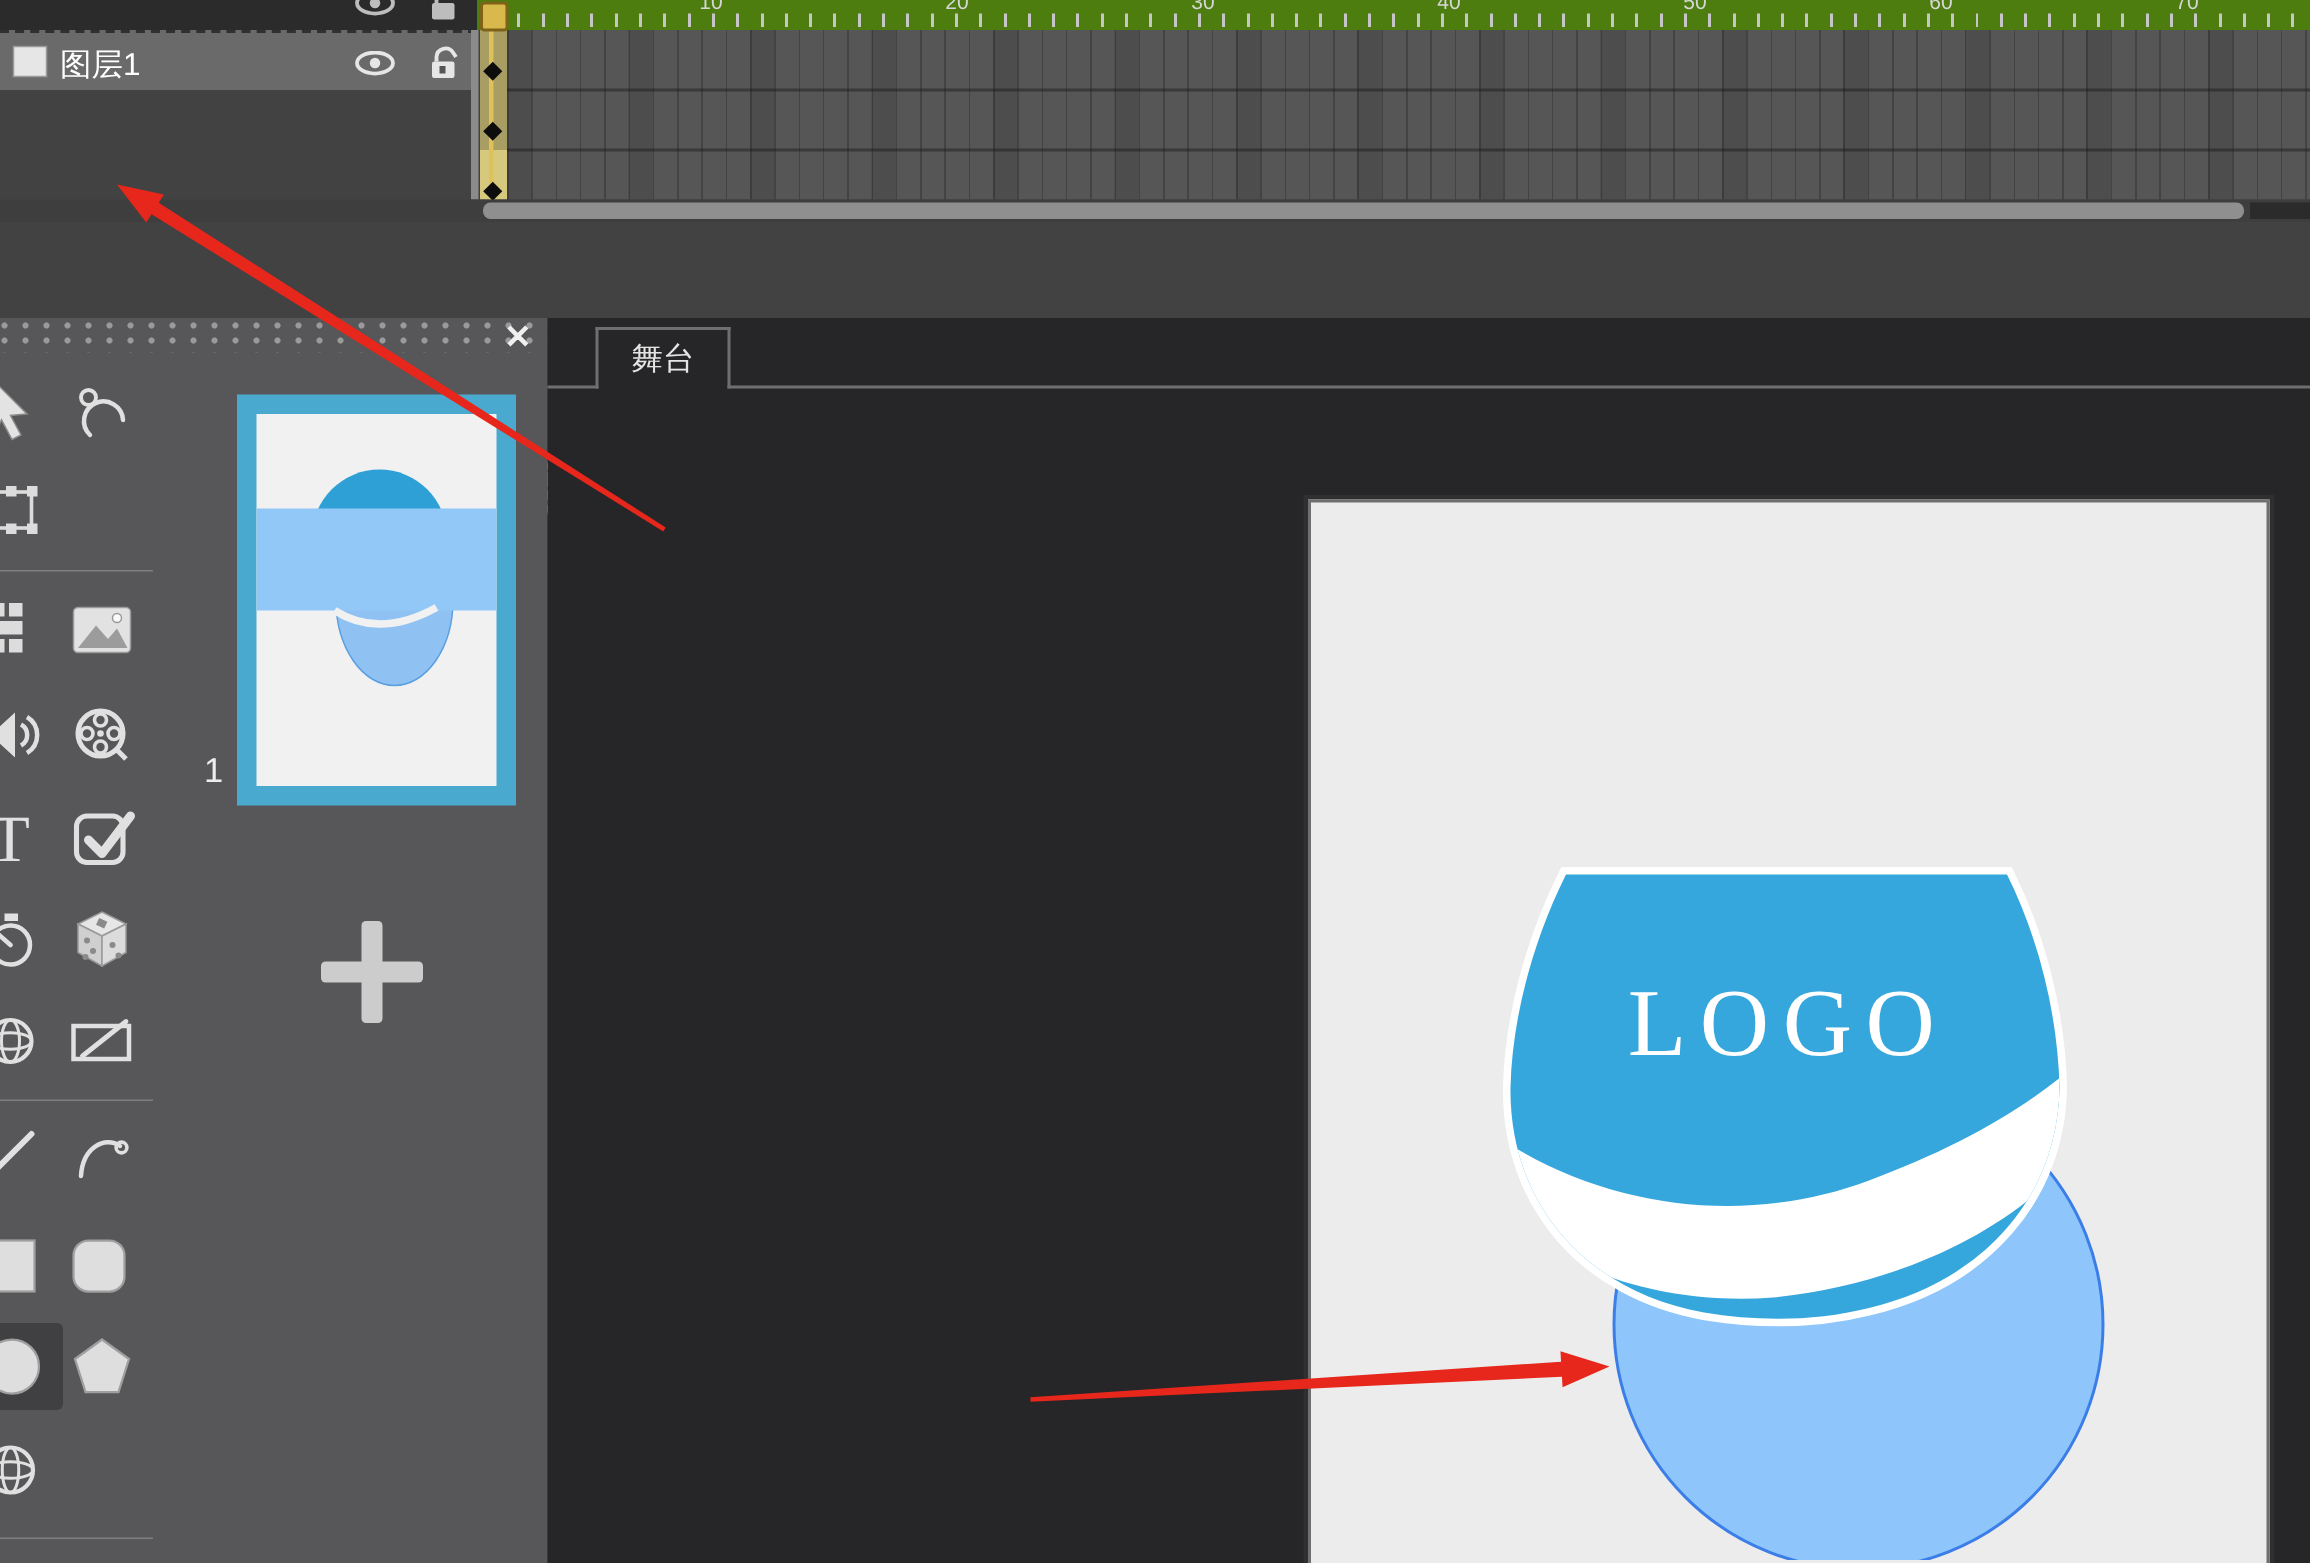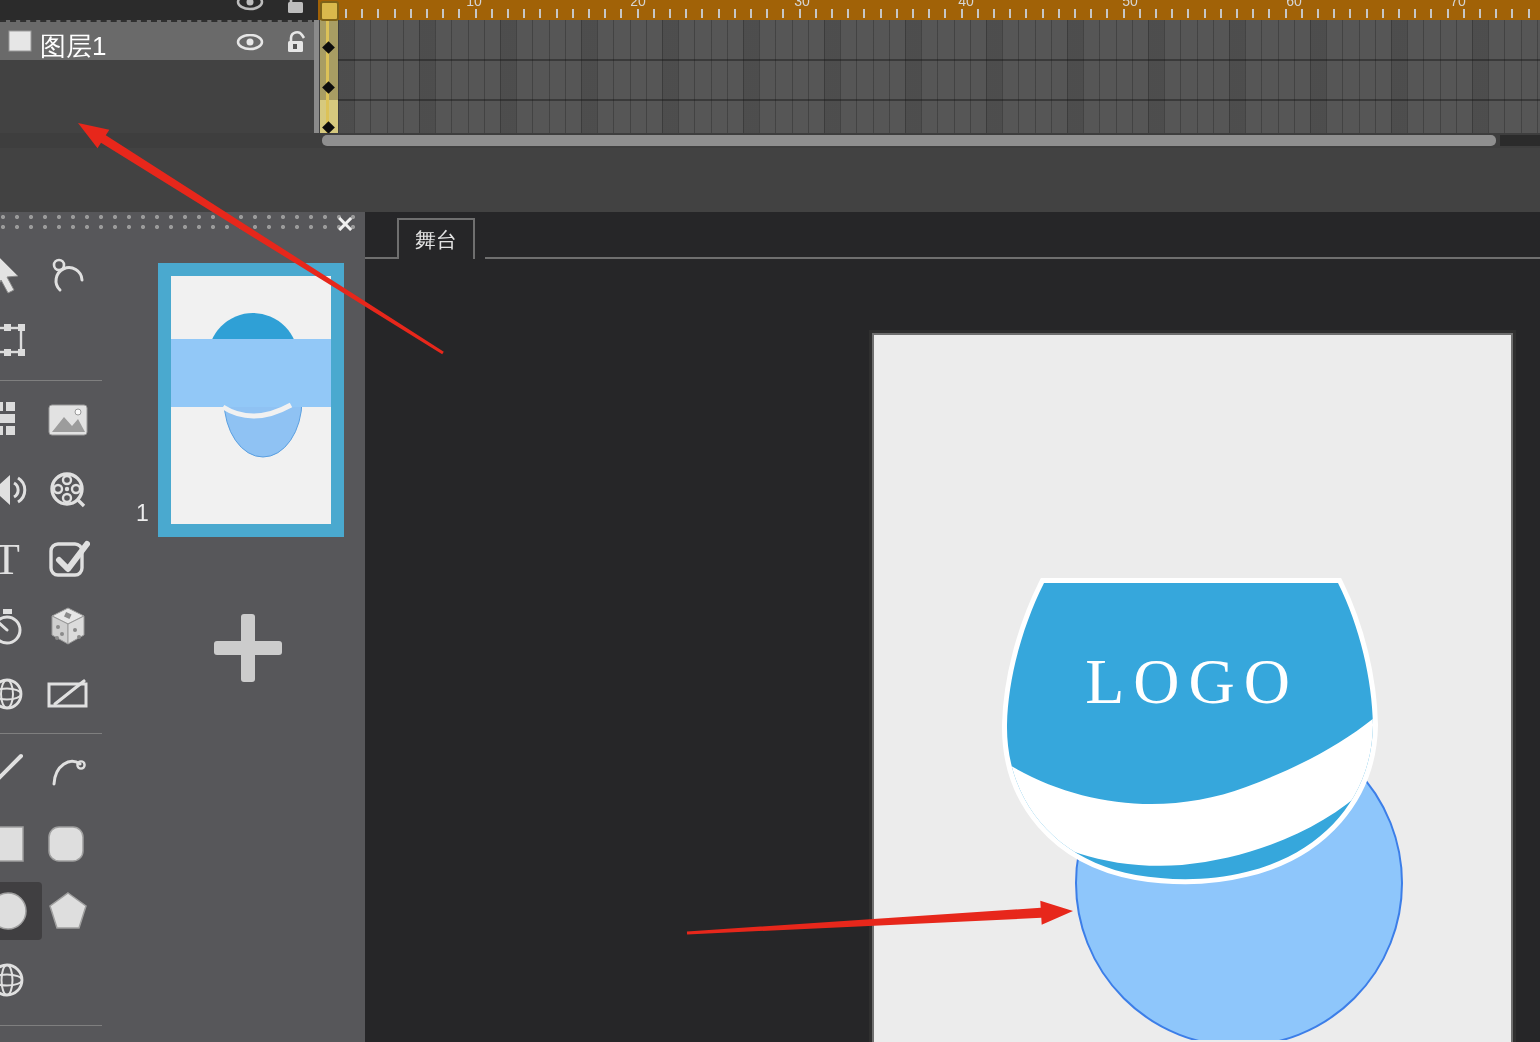--- a/index.html
+++ b/index.html
@@ -1,30 +1,30 @@
 <!DOCTYPE html>
 <html><head>
 <meta charset="utf-8">
 <style>
   html,body{margin:0;padding:0;background:#111;}
   #app{position:relative;width:1540px;height:1042px;overflow:hidden;
        font-family:"Liberation Sans",sans-serif;background:#424242;}
   .abs{position:absolute;}
   
-  #ruler{left:318px;top:0;width:1222px;height:20px;background:#a16207;overflow:hidden;}
+  #ruler{left:318px;top:0;width:1222px;height:20px;background:#4d7c0f;overflow:hidden;}
   #ruler .ticks{position:absolute;left:20px;top:9px;width:1202px;height:9px;
     background:repeating-linear-gradient(90deg,transparent 0 7px,#c6c6c6 7px 9px,transparent 9px 16.2px);}
   .ruler-num{position:absolute;top:-7px;width:30px;text-align:center;
     font-size:14px;color:#d6d6d6;}
   #layers-header{left:0;top:0;width:318px;height:20px;background:#2b2b2b;overflow:hidden;}
   
   .layer-row{position:absolute;left:0;width:318px;height:40px;background:#6a6a6a;
     border-top:2px dashed #303030;box-sizing:border-box;}
   .layer-row.selected{background:#5ba2c4;}
-  .layer-row .lname{position:absolute;top:7px;font-size:26px;color:#fff;}
+  .layer-row .lname{position:absolute;top:7px;font-size:21px;color:#fff;}
   .licon{position:absolute;top:8px;}
   .eye{position:absolute;left:236px;top:12px;}
   .lock{position:absolute;left:283px;top:7px;}
   
   #kf-divider{left:314px;top:20px;width:5px;height:113px;background:#8b8b8b;}
   .kf-cell{position:absolute;left:320px;width:18px;}
   .kf-line{position:absolute;left:326px;top:20px;width:3px;height:113px;background:#dcc258;}
   .kf-diamond{position:absolute;left:324px;width:9px;height:9px;background:#0d0d0d;transform:rotate(45deg);}
   #playhead{left:320px;top:1px;width:15px;height:16px;background:#d9b94c;
     border:2px solid #7d6218;border-radius:3px;}
@@ -54,21 +54,21 @@
   .tool{position:absolute;width:44px;height:44px;cursor:pointer;}
   .tdiv{position:absolute;left:0;width:102px;height:1px;background:#7f7f7f;}
   #sel-tile{position:absolute;left:-18px;top:670px;width:60px;height:58px;background:#403f41;border-radius:4px;}
   
   #thumb{position:absolute;left:158px;top:51px;width:186px;height:274px;background:#4aa9cf;cursor:pointer;}
   #thumb-inner{position:absolute;left:13px;top:13px;width:160px;height:248px;background:#f1f1f1;overflow:hidden;}
   #thumb-num{position:absolute;left:136px;top:288px;font-size:23px;color:#ededed;}
   #plusbtn{position:absolute;left:210px;top:398px;width:76px;height:76px;cursor:pointer;}
   
   #stage{left:365px;top:212px;width:1175px;height:830px;background:#262628;}
-  #stagetab{position:absolute;left:32px;top:6px;width:78px;height:41px;
+  #stagetab{position:absolute;left:32px;top:6px;width:90px;height:41px;
     border:2px solid #6f6f6f;border-bottom:none;box-sizing:border-box;
     color:#e4e4e4;font-size:21px;text-align:center;line-height:39px;cursor:pointer;}
   .tabline{position:absolute;top:45px;height:2px;background:#6f6f6f;}
   #artboard{position:absolute;left:507px;top:121px;width:637px;height:709px;
     background:#ececec;border:2px solid #6f6f6f;box-shadow:0 0 0 3px #2f2f2f;}
   
   #arrows{left:0;top:0;width:1540px;height:1042px;pointer-events:none;z-index:50;}
   svg{display:block;}
 </style>
 </head>

